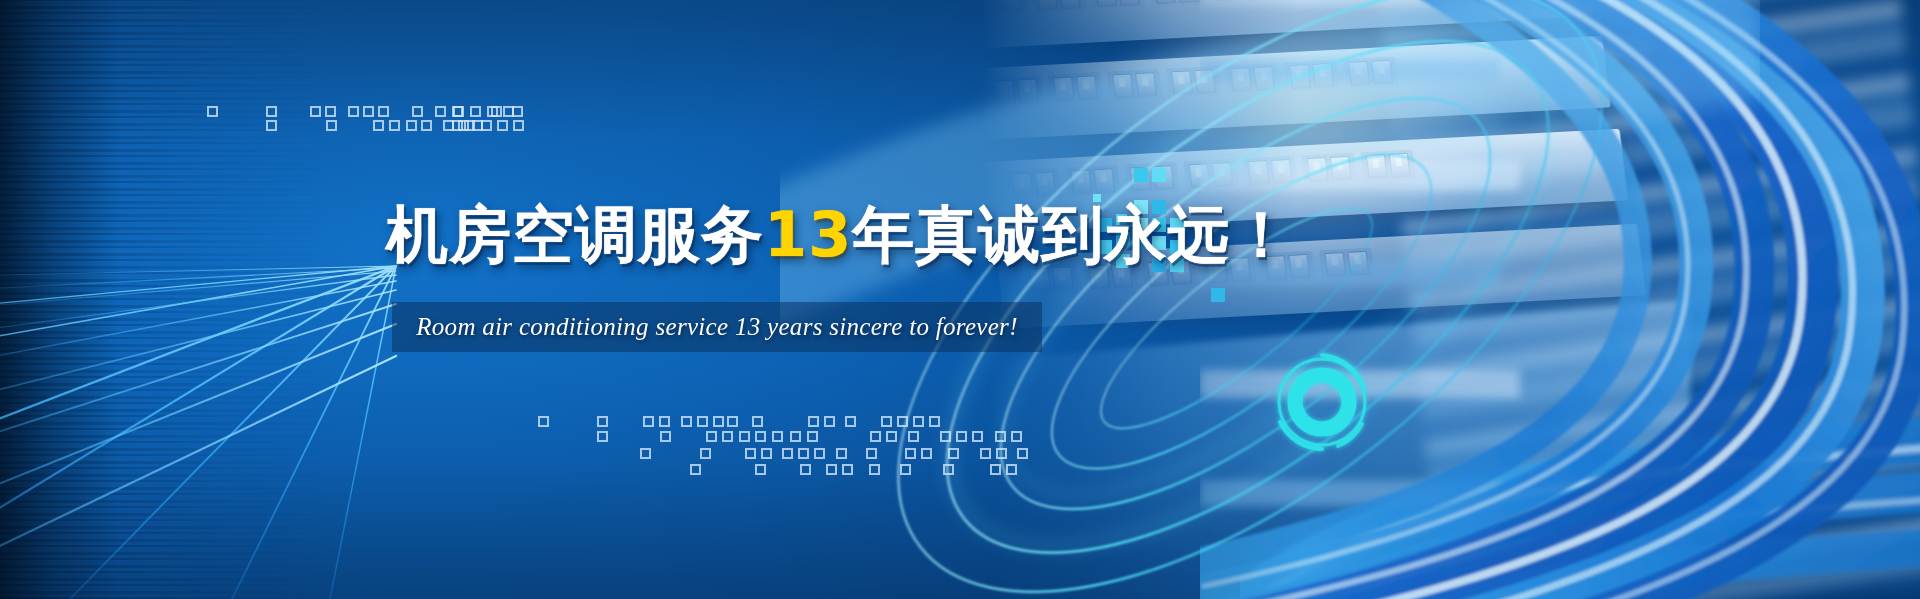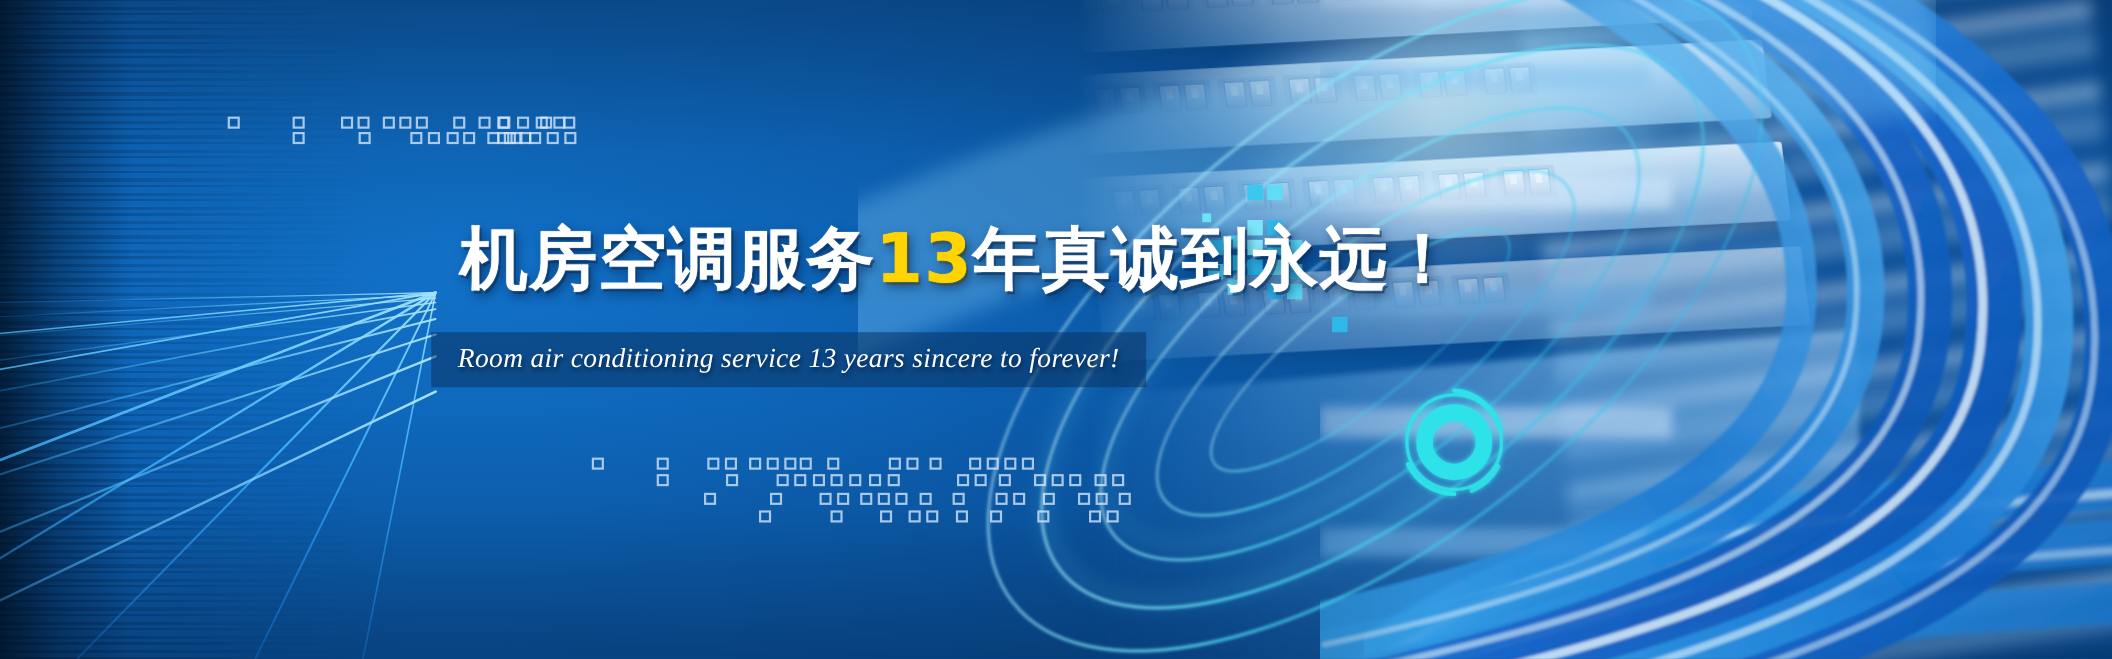--- a/index.html
+++ b/index.html
@@ -143,21 +143,20 @@
     font-weight: 700;
     font-size: 62px;
     line-height: 1;
     letter-spacing: 1px;
     color: #ffffff;
     white-space: nowrap;
     text-shadow:
       0 0 1px rgba(255,255,255,.9),
       2px 3px 0 rgba(5,44,92,.55),
       3px 5px 10px rgba(3,32,70,.65);
-    margin-left: 32px;
   }
   .headline .num {
     color: #ffd400;
     text-shadow:
       0 0 1px rgba(255,222,0,.9),
       2px 3px 0 rgba(80,60,0,.40),
       3px 5px 10px rgba(3,32,70,.55);
   }
   .subtitle-box {
     position: absolute; left: 392px; top: 302px;

